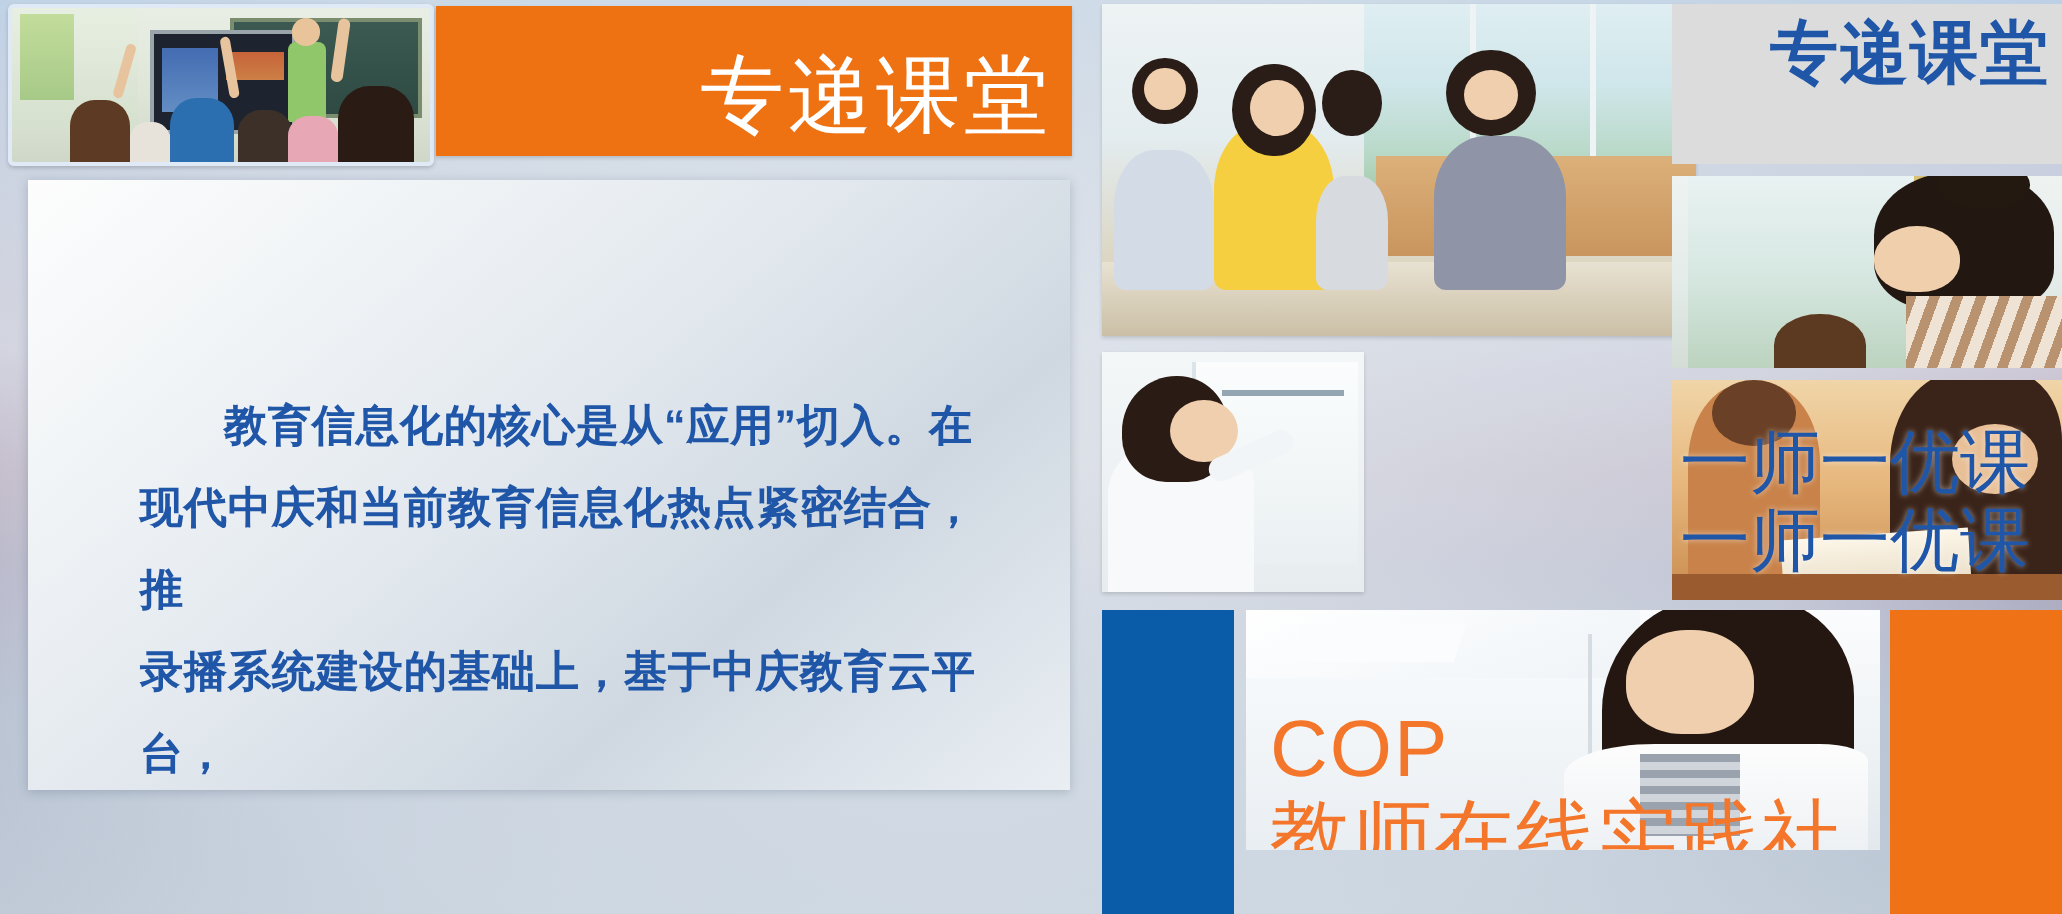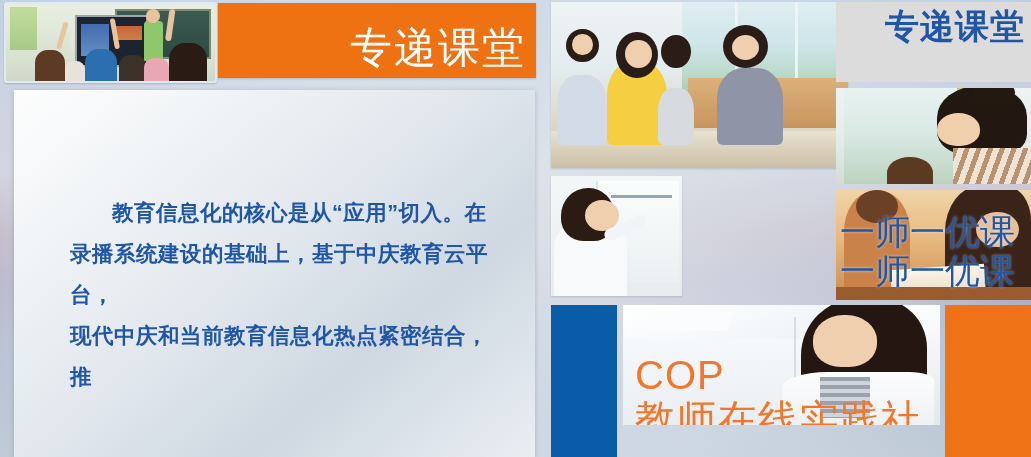--- a/index.html
+++ b/index.html
@@ -38,21 +38,21 @@
   .pc-screen:after{content:"";position:absolute;left:6%;top:16%;width:40%;height:66%;background:linear-gradient(180deg,#4a79c9,#6fa0dd);opacity:.85;}
   .pc-screen:before{content:"";position:absolute;right:6%;top:20%;width:42%;height:28%;background:linear-gradient(180deg,#d96a3a,#e08a4a);opacity:.9;}
   .pc-wall{position:absolute;left:0;top:0;width:30%;height:78%;background:linear-gradient(180deg,#e7efe2,#d6e0ce);}
   .pc-win{position:absolute;left:2%;top:4%;width:13%;height:56%;background:linear-gradient(180deg,#bcd98f,#9ec57a);opacity:.85;}
   .pc-teacher{position:absolute;left:66%;top:22%;width:9%;height:52%;background:#8fc76a;border-radius:4px 4px 0 0;}
   .pc-teacher:after{content:"";position:absolute;left:12%;top:-30%;width:76%;height:34%;border-radius:50%;background:#e9c49a;}
   .pc-kid{position:absolute;bottom:0;border-radius:42% 42% 0 0;}
   .pc-arm{position:absolute;background:#e7c49d;border-radius:3px;transform-origin:bottom center;}
 
   .textcard{
-    position:absolute;left:14px;top:90px;width:521px;height:367px;
+    position:absolute;left:14px;top:90px;width:521px;height:305px;
     background:linear-gradient(140deg,#fdfdfd 0%,#f2f5f7 20%,#e2e8ee 46%,#cfd8e1 70%,#e9eef3 100%);
     box-shadow:0 1px 5px rgba(80,95,120,.30);
   }
   .textcard p{
     margin:0;
     color:#1f56a8;
     font-size:21.5px;
     line-height:41px;
     letter-spacing:.5px;
     font-weight:600;
@@ -182,22 +182,22 @@
     <div class="pc-kid" style="left:66%;width:12%;height:30%;background:#e8a7b5;"></div>
   </div>
 
   <div style="position:absolute;left:218px;top:3px;width:318px;height:75px;background:#ee7112;box-shadow:0 1px 2px rgba(0,0,0,.16);">
     <span style="position:absolute;right:10px;bottom:-2px;color:#ffffff;font-size:42px;line-height:64px;letter-spacing:2px;">专递课堂</span>
   </div>
 
   <div class="textcard">
     <div class="textcard-inner">
       <p style="text-indent:42px;">教育信息化的核心是从“应用”切入。在</p>
+      <p>现代中庆和当前教育信息化热点紧密结合，推</p>
       <p>录播系统建设的基础上，基于中庆教育云平台，</p>
-      <p>现代中庆和当前教育信息化热点紧密结合，推</p>
     </div>
   </div>
 
   <div class="photo-students">
     <div class="ps-win"></div>
     <div class="ps-mullion" style="left:62%;"></div>
     <div class="ps-mullion" style="left:82%;"></div>
     <div class="ps-wood"></div>
     <div class="ps-desk"></div>
     <div class="ps-kid" style="left:2%;width:17%;height:42%;background:#d3dbe6;"></div>

